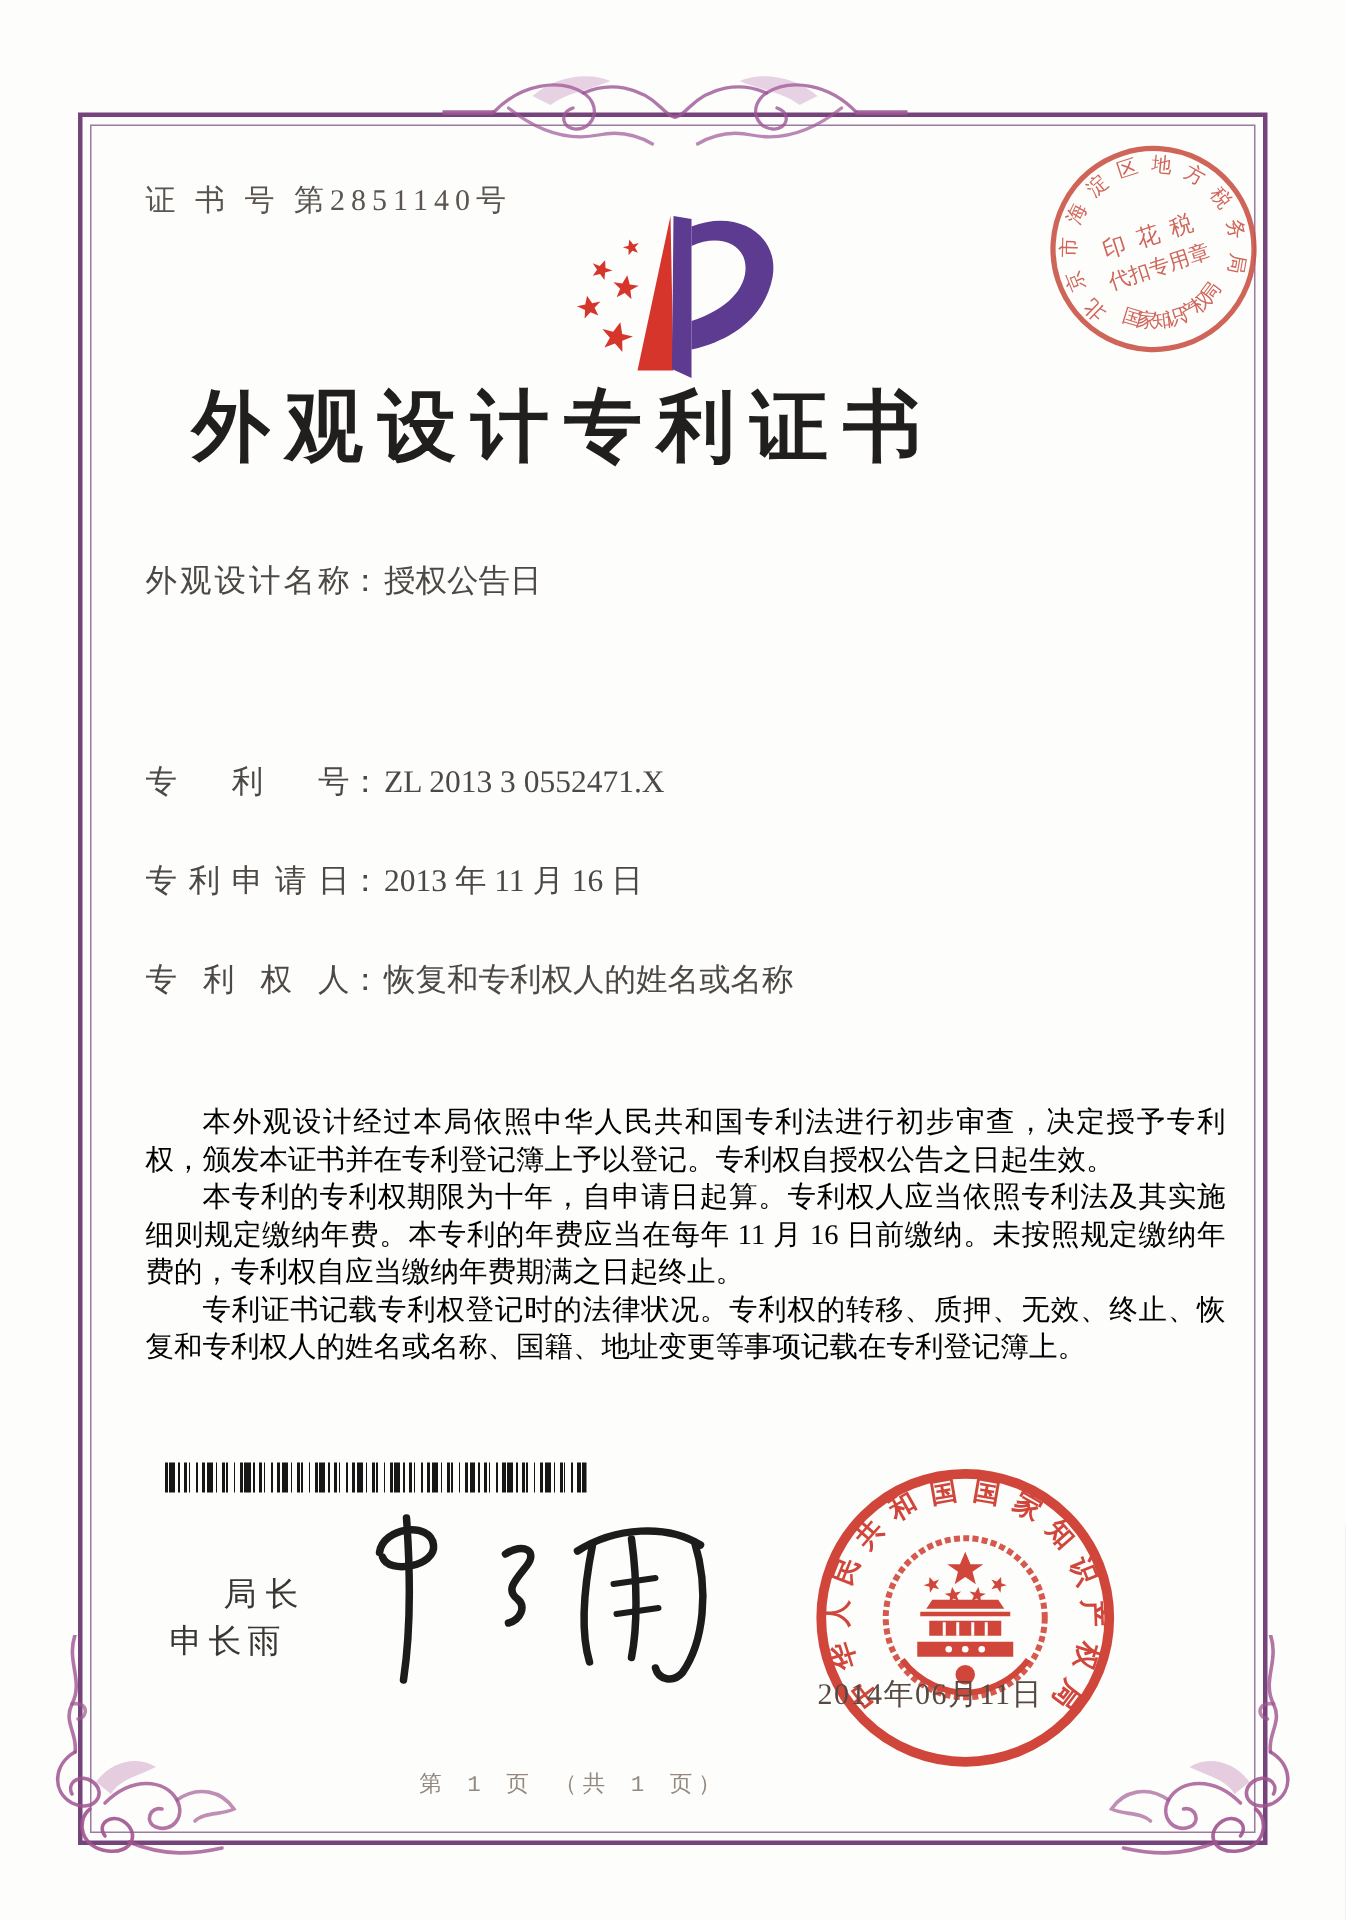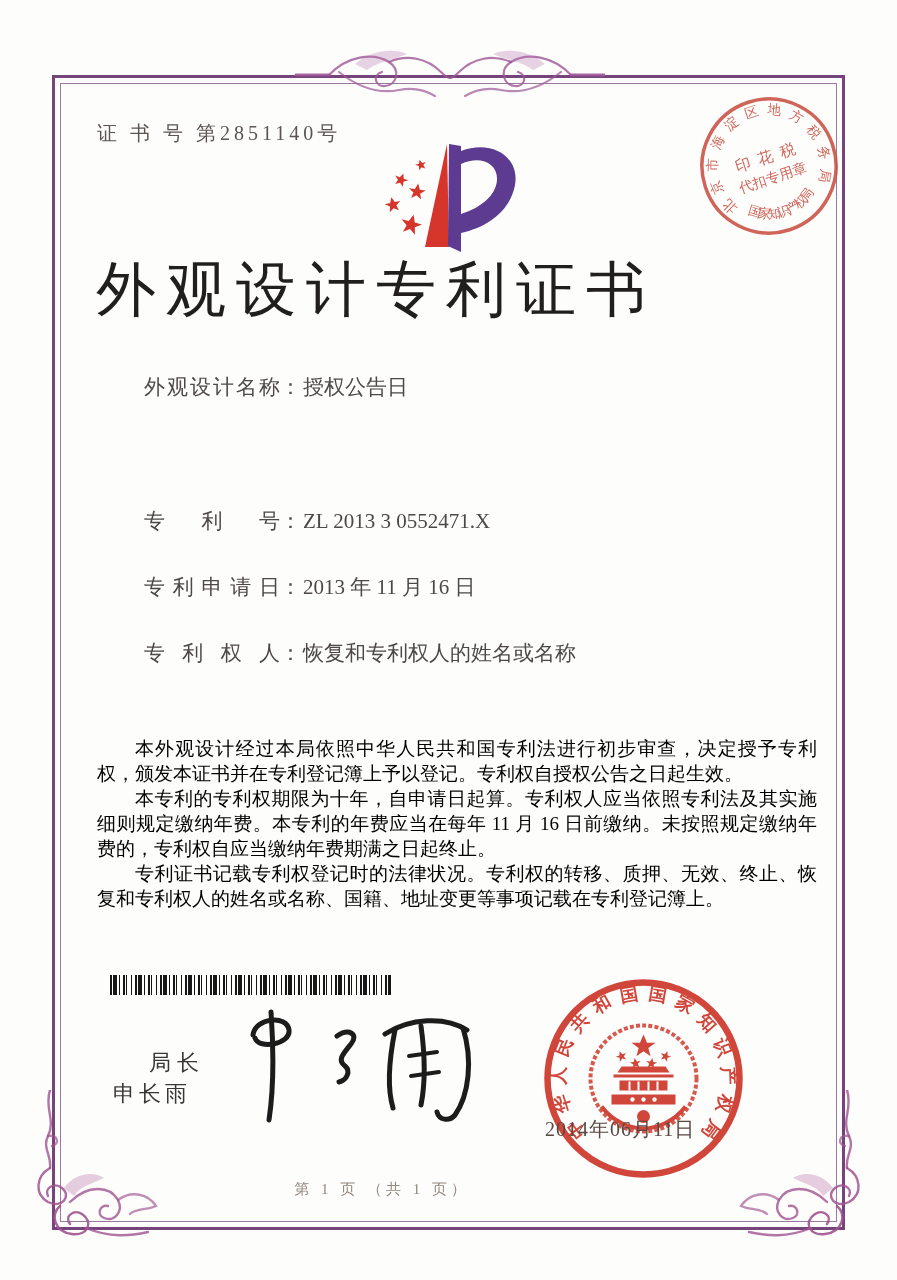--- a/index.html
+++ b/index.html
@@ -19,31 +19,31 @@
   }
   .orn{position:absolute;pointer-events:none;}
   
   .cert-no{
     position:absolute;left:97px;top:120px;
     font-size:20px;letter-spacing:4px;color:#5a5550;font-family:Liberation Serif, serif;
   }
   .logo-svg{position:absolute;left:380px;top:133px;}
   .title{
     position:absolute;left:52px;top:250px;width:648px;
-    text-align:center;font-size:60px;font-weight:normal;
+    text-align:center;font-size:52px;font-weight:bold;
     letter-spacing:10px;color:#211f1e;
   }
   
   .field{
     position:absolute;left:97px;width:700px;
     font-size:21px;color:#4c4845;white-space:nowrap;
   }
   .field-label{
     display:inline-block;width:136px;
-    text-align:justify;text-align-last:justify;margin-left:47px;
+    text-align:justify;text-align-last:justify;
   }
   .field-colon{display:inline-block;margin-right:2px;}
   
   .body-text{
     position:absolute;left:97px;top:736px;width:720px;
     font-size:19px;line-height:25px;color:#000000;
     text-align:justify;
   }
   .body-text p{margin:0;text-indent:2em;}
   
@@ -58,21 +58,21 @@
   .signatory-name{position:absolute;left:113px;top:1079px;font-size:22px;letter-spacing:4px;color:#393734;}
   .signature-svg{position:absolute;left:225px;top:1000px;}
   .seal-office{position:absolute;left:541px;top:976px;}
   .seal-date{
     position:absolute;left:545px;top:1116px;width:190px;
     font-size:20px;letter-spacing:1px;color:#574842;
   }
   .stamp-tax{position:absolute;left:695px;top:92px;}
   .footer{
     position:absolute;left:52px;top:1180px;width:660px;
-    text-align:center;font-size:15px;letter-spacing:4px;color:#94897f;
+    text-align:center;font-size:15px;letter-spacing:4px;color:#94897f;font-family:Liberation Mono, monospace;
   }
   
   .seal-office text{fill:#ce372a;font-family:"Liberation Serif","DejaVu Serif",serif;font-weight:bold;}
   .stamp-tax text{fill:#c95043;font-family:"Liberation Serif","DejaVu Serif",serif;}
 </style>
 </head>
 <body>
 
 <div id="page">
 

